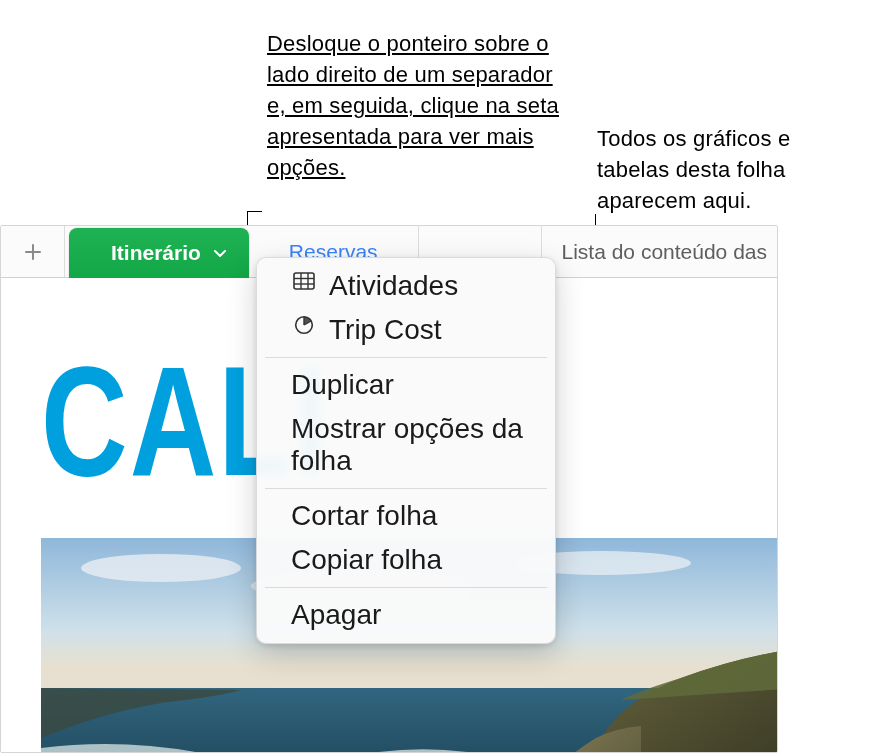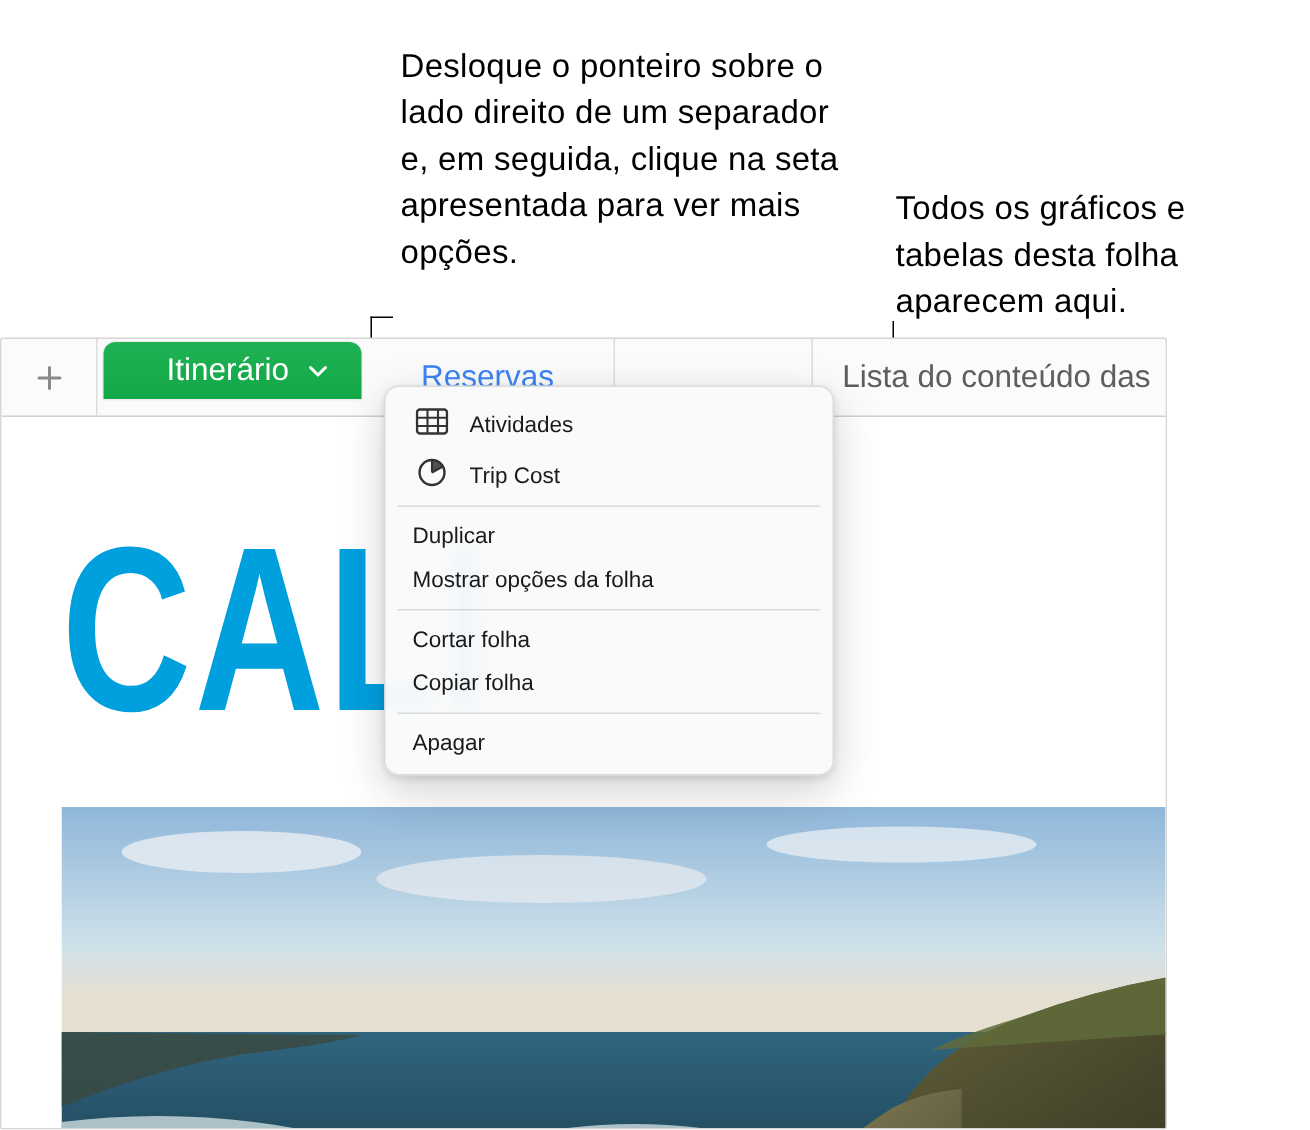--- a/index.html
+++ b/index.html
@@ -1,51 +1,51 @@
 <!DOCTYPE html>
 <html><head>
 <meta charset="utf-8">
 <style>
   * { box-sizing: border-box; margin: 0; padding: 0; }
   html, body { width: 873px; height: 753px; font-family: -apple-system, "Helvetica Neue", Arial, sans-serif; background: #fff; overflow: hidden; }
   .canvas { position: relative; width: 873px; height: 753px; }
 
   
   .callout { position: absolute; color: #000; font-size: 22px; line-height: 31px; letter-spacing: 0.2px; }
-  .callout-left { left: 267px; top: 28px; width: 300px; }
+  .callout-left { left: 267px; top: 28px; width: 300px; text-decoration: underline; }
   .callout-right { left: 597px; top: 123px; width: 250px; }
 
   
   .leader { position: absolute; background: #000; }
   .leader-left-v { left: 247px; top: 211px; width: 1px; height: 54px; }
   .leader-left-h { left: 247px; top: 211px; width: 15px; height: 1px; }
   .leader-right-h { left: 555px; top: 300px; width: 40px; height: 1px; }
   .leader-right-v { left: 595px; top: 214px; width: 1px; height: 87px; } 
 
   
   .window { position: absolute; left: 0; top: 225px; width: 778px; height: 528px; border: 1px solid #d5d5d5; background: #fff; overflow: hidden; border-radius: 2px; }
 
   
   .tabbar { position: relative; width: 100%; height: 52px; display: flex; align-items: stretch; border-bottom: 1px solid #d0d0d0; background: #fbfbfb; }
   .plus-tab { width: 64px; display: flex; align-items: center; justify-content: center; border-right: 1px solid #dcdcdc; }
   .plus-tab svg { width: 18px; height: 18px; }
   .tab { display: flex; align-items: center; justify-content: center; padding: 0 40px; border-right: 1px solid #dcdcdc; font-size: 21px; color: #3b82f6; position: relative; }
-  .tab.active { background: linear-gradient(#1fb254,#12a747); color: #fff; font-weight: 400; border-top-left-radius: 8px; border-top-right-radius: 8px;  margin: 2px 0 0 4px; border-right: none; box-shadow: 0 0 0 1px rgba(0,0,0,0.05); padding: 0 22px 0 42px; height: 38px;}
+  .tab.active { background: linear-gradient(#1fb254,#12a747); color: #fff; font-weight: 700; border-top-left-radius: 8px; border-top-right-radius: 8px;  margin: 2px 0 0 4px; border-right: none; box-shadow: 0 0 0 1px rgba(0,0,0,0.05); padding: 0 22px 0 42px; height: 50px;}
   .tab.active .chev { margin-left: 12px; }
   .chev svg { width: 14px; height: 14px; display:block; }
   .tab-listing { margin-left: auto; border-left: 1px solid #dcdcdc; border-right: none; color:#5e5e5e; font-size:21px; padding: 0 10px 0 20px; white-space: nowrap;}
 
   
   .content { position: relative; width: 100%; height: calc(100% - 52px); background: #fff; overflow: hidden; }
   .big-title { position: absolute; left: 40px; top: 64px; font-family: Impact, "Arial Black", sans-serif; font-size: 120px; line-height: 1; color: #00A0DF; letter-spacing: 2px; font-weight: 700; transform: scaleY(1.3); transform-origin: top left;}
   .landscape { position: absolute; left: 40px; top: 260px; right: 0; bottom: 0; }
 
   
   .menu { position: absolute; left: 256px; top: 257px; width: 300px; background: rgba(250,250,250,0.96); border: 1px solid rgba(0,0,0,0.12); border-radius: 10px; box-shadow: 0 10px 30px rgba(0,0,0,0.18), 0 2px 6px rgba(0,0,0,0.12); padding: 6px 0; backdrop-filter: blur(6px);}
-  .menu-item { padding: 6px 18px; display: flex; align-items: flex-end; font-size: 15px; color: #1a1a1a; }
+  .menu-item { padding: 6px 18px; display: flex; align-items: flex-start; font-size: 28px; color: #1a1a1a; margin-left: 16px; }
   .menu-item.disabled { color: #9c9c9c; }
   .menu-item .mi-icon { width: 26px; height: 22px; margin-right: 12px; display:flex; align-items:center; justify-content:center;}
   .menu-sep { height: 1px; background: rgba(0,0,0,0.12); margin: 5px 8px; }
 
   
   .landscape svg { width: 760px; height: 300px; display:block; }
 
 </style>
 </head>
 <body>

